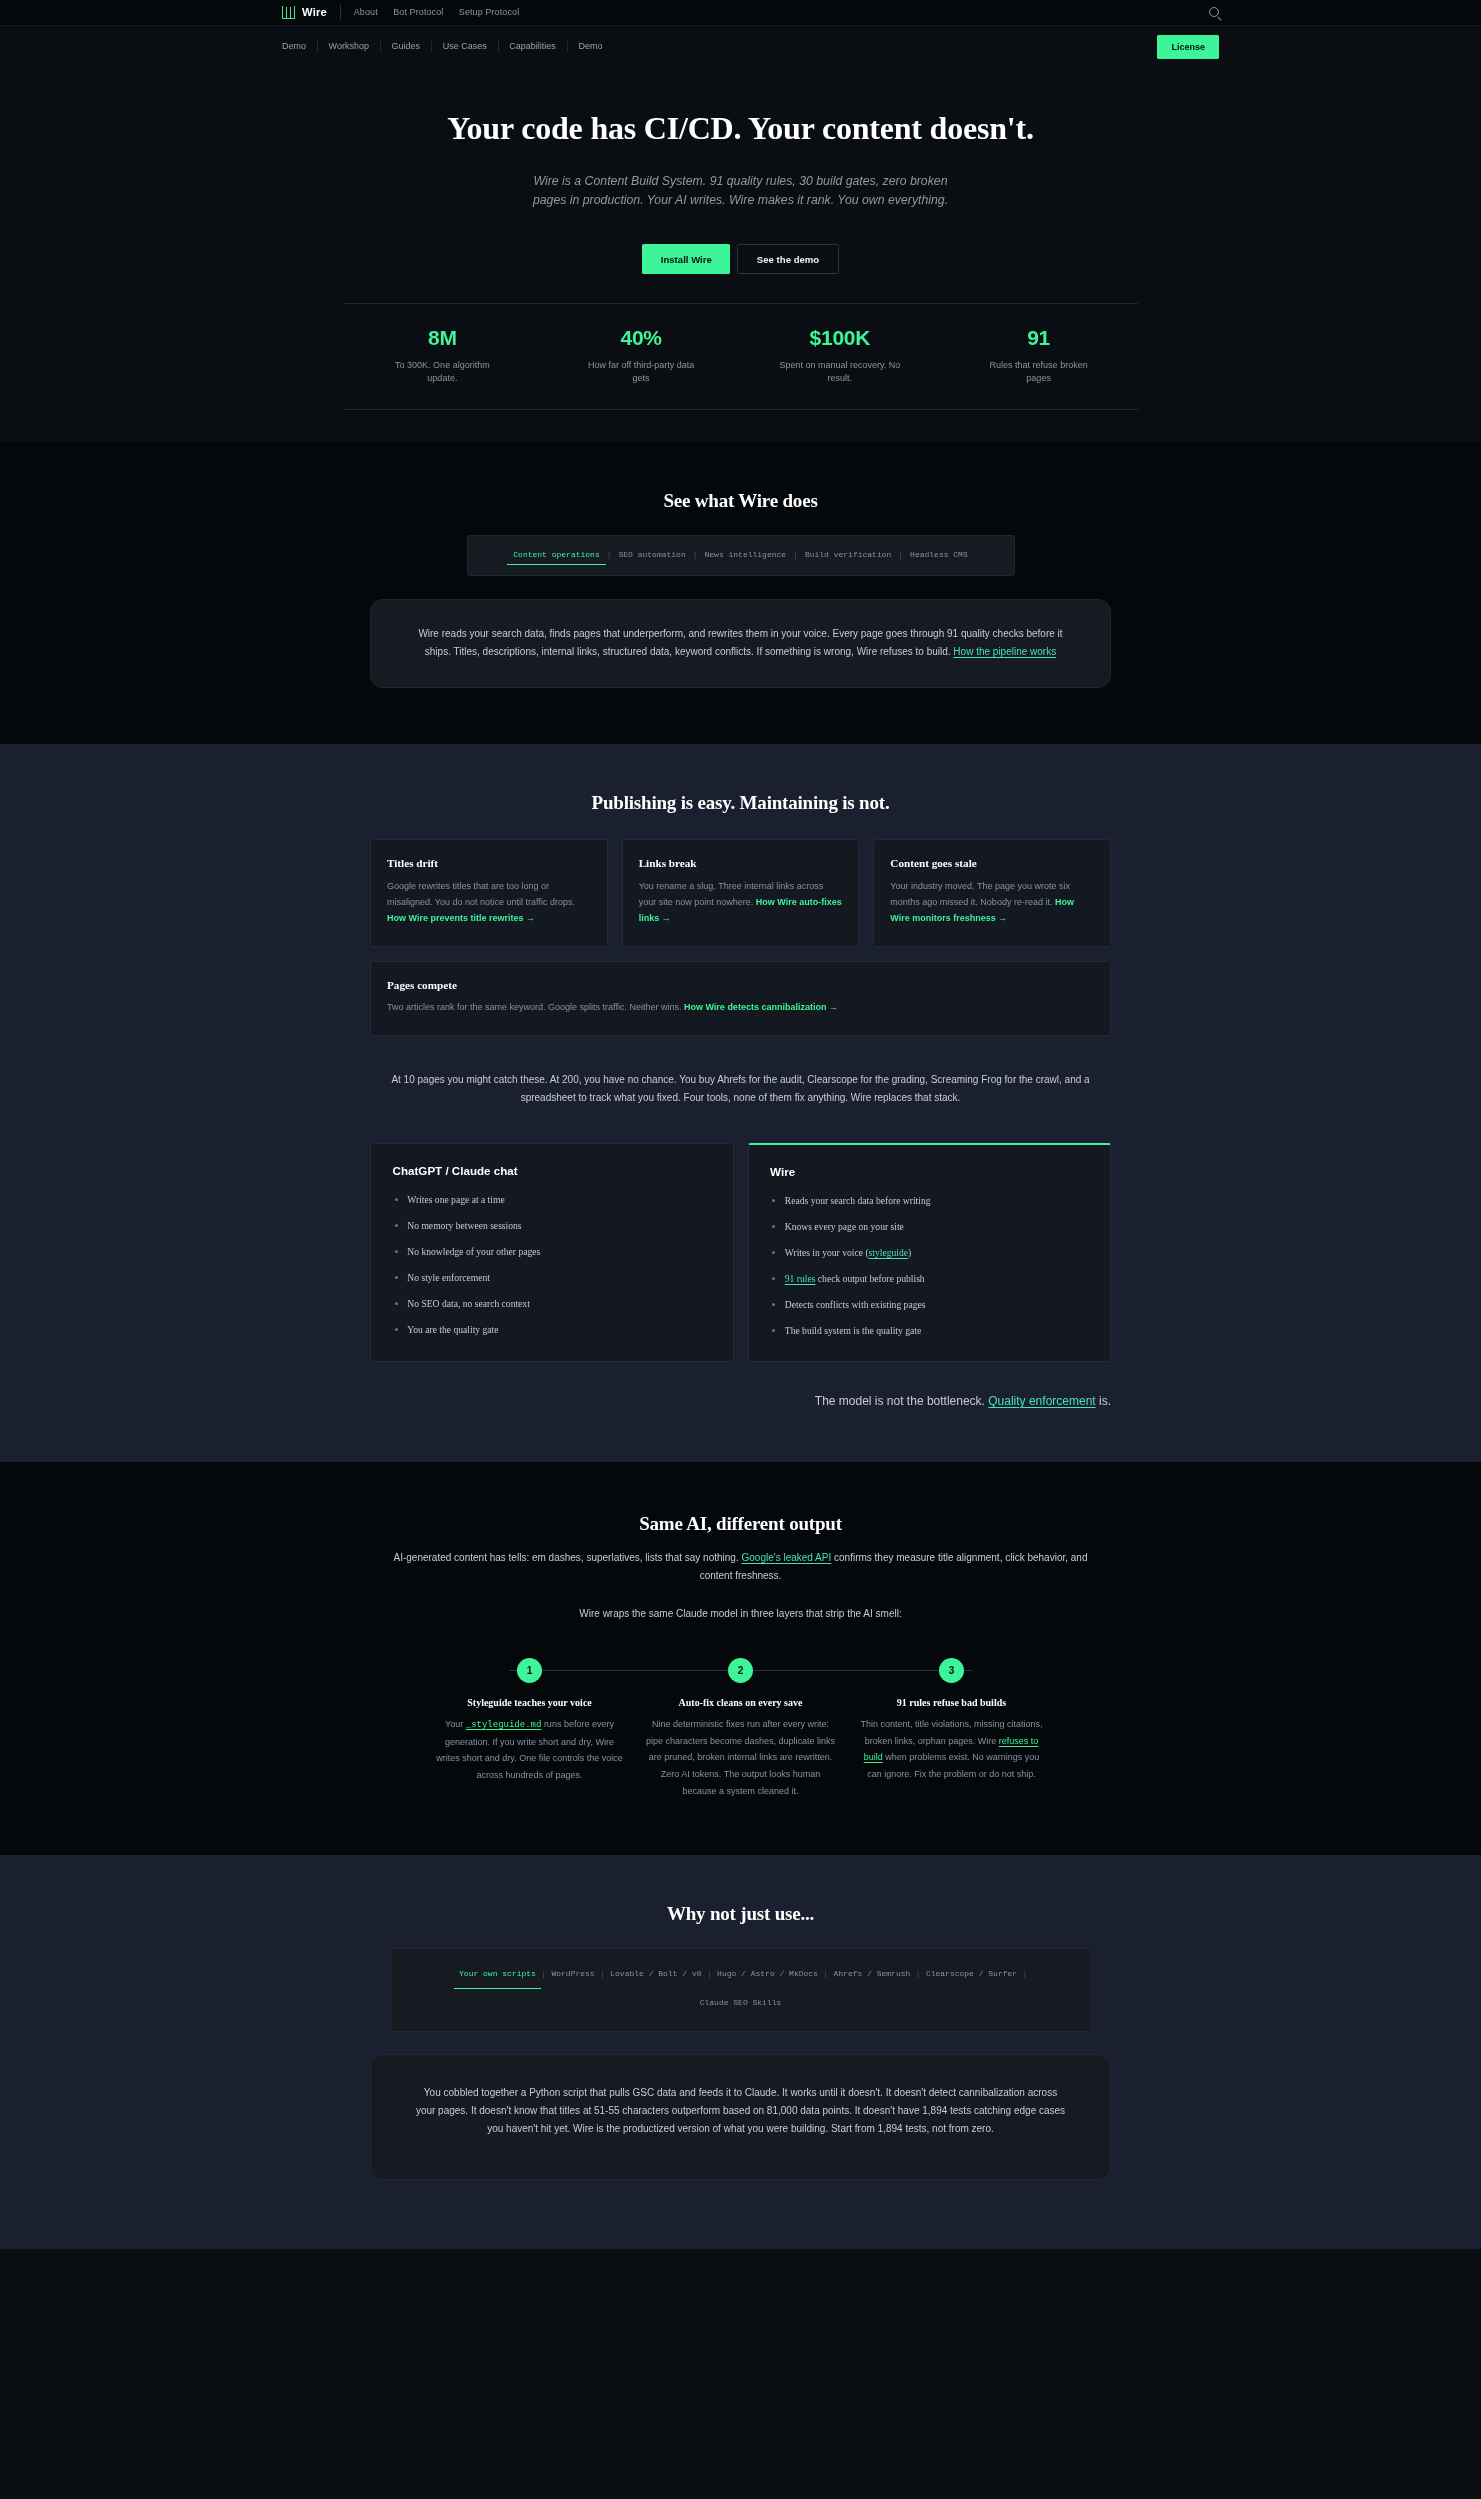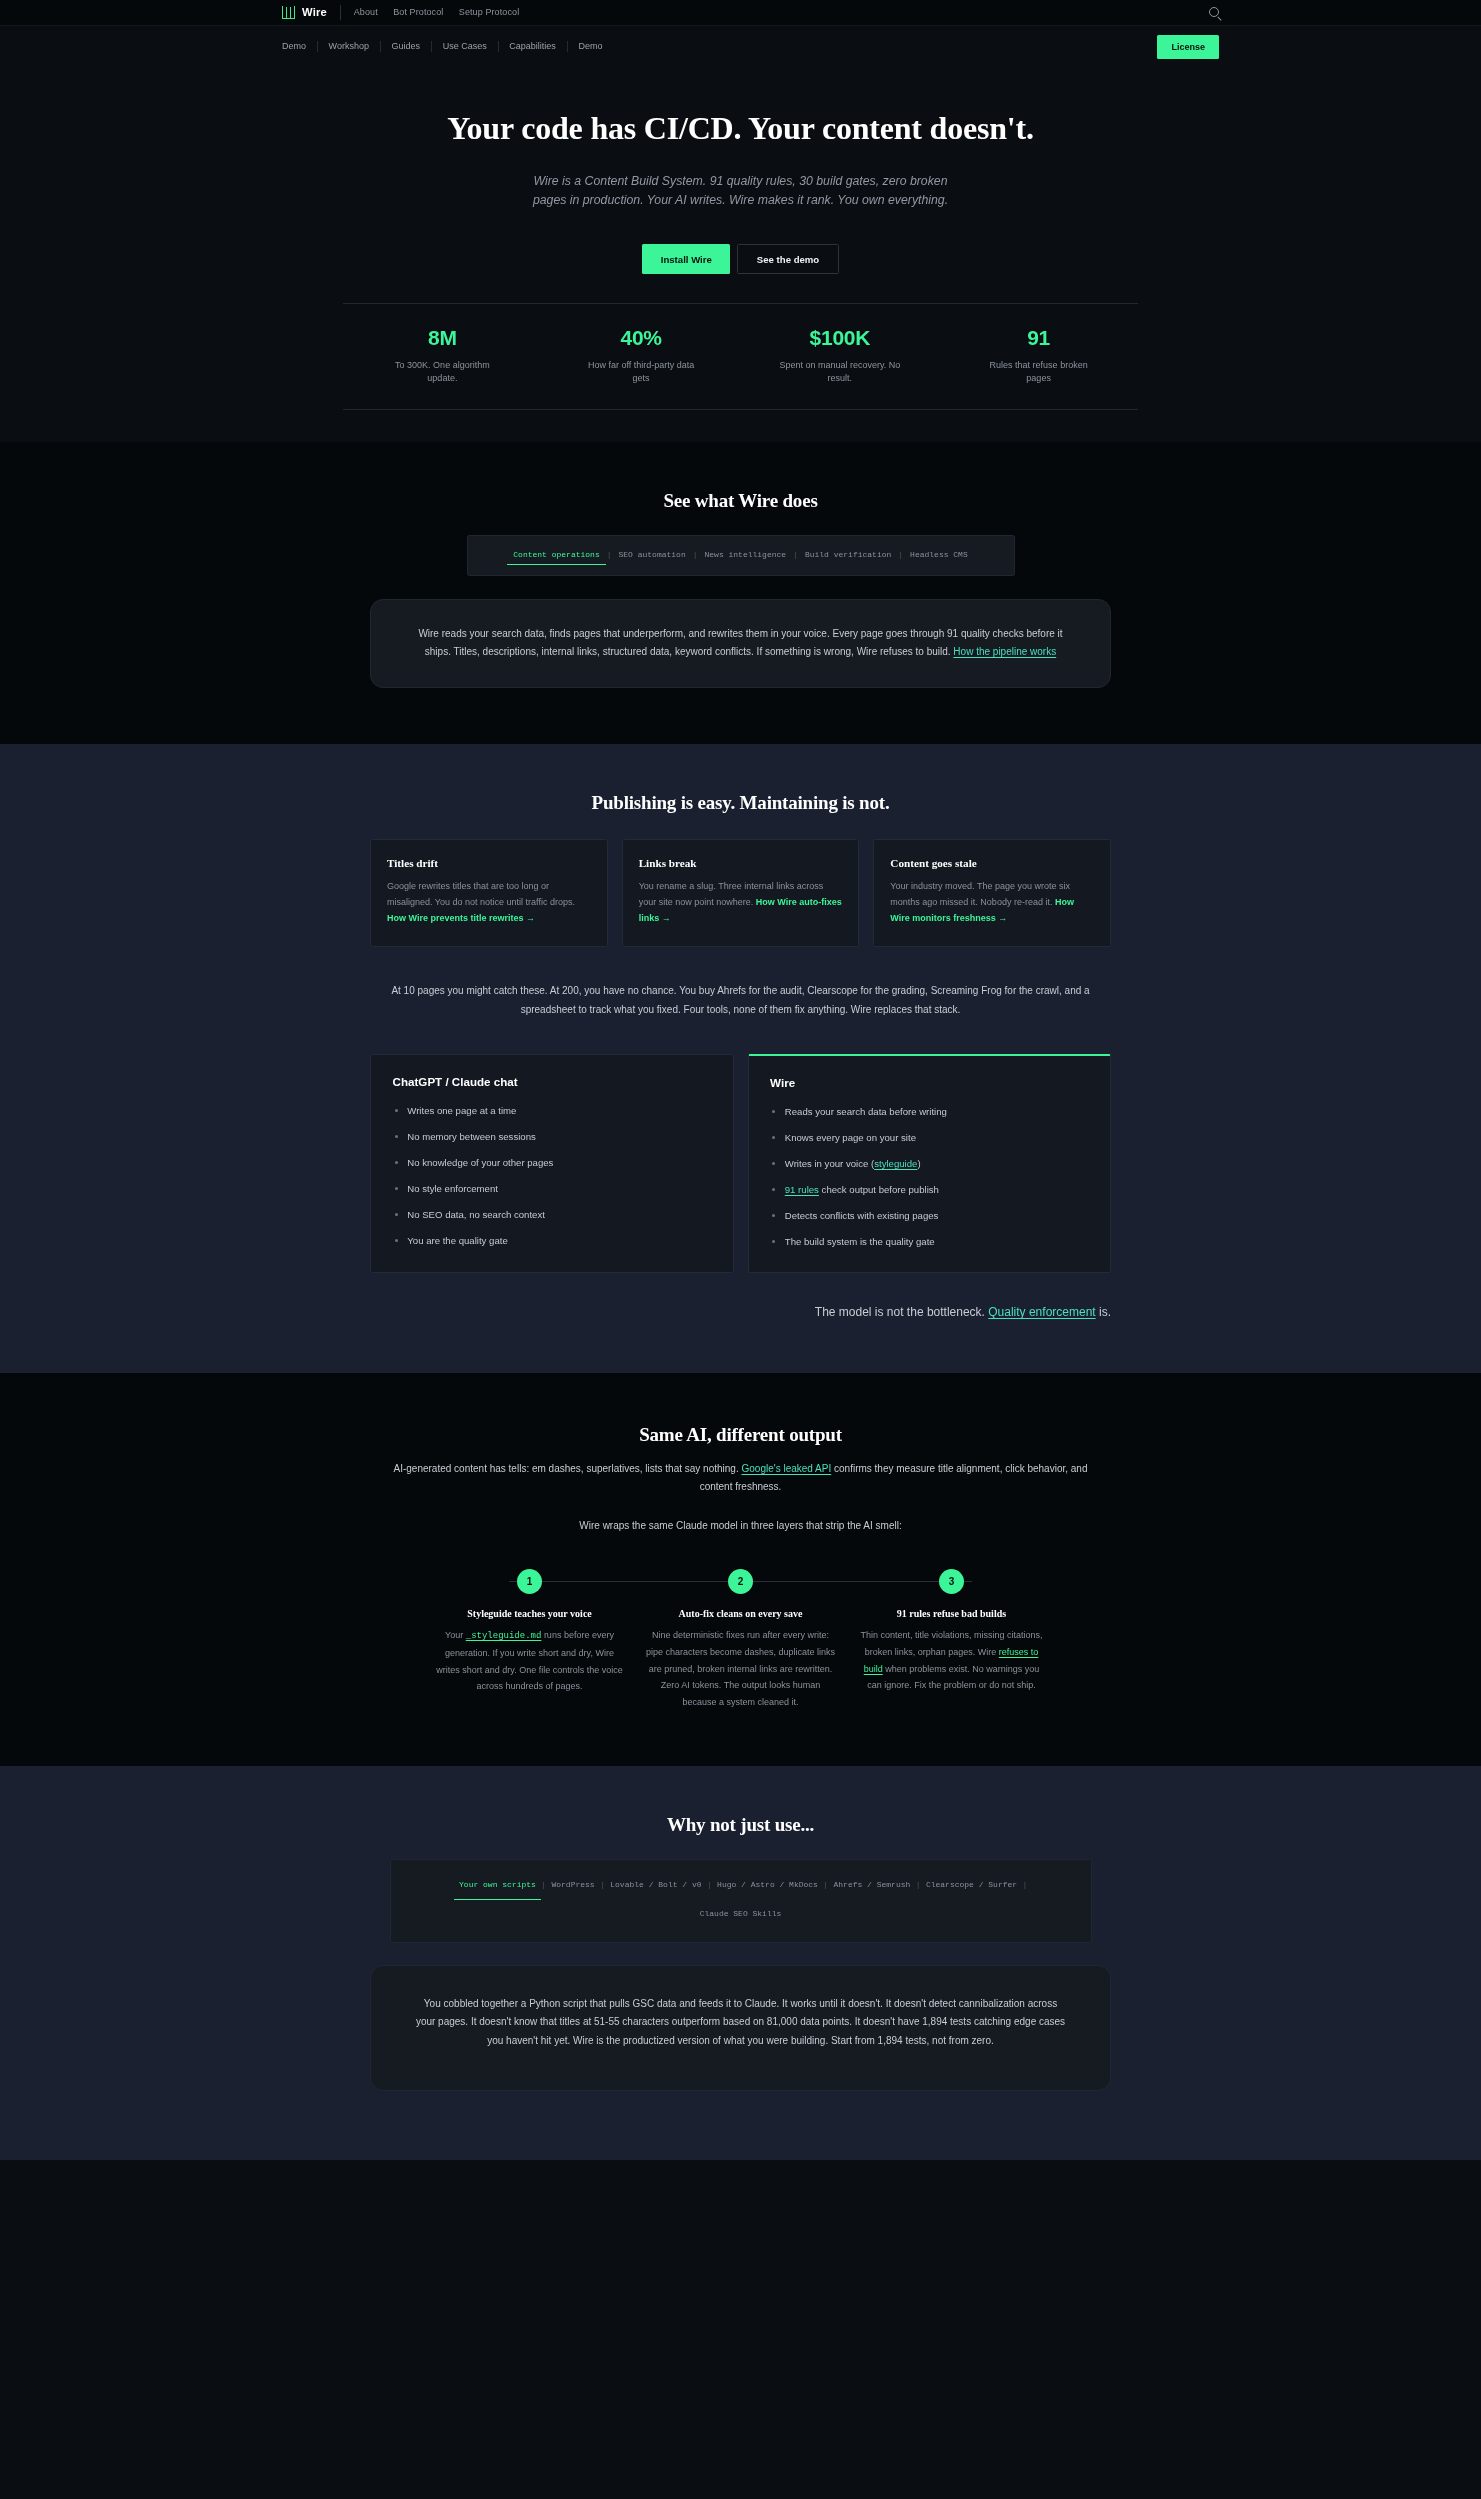--- a/index.html
+++ b/index.html
@@ -235,21 +235,21 @@
     display: grid; grid-template-columns: 1fr 1fr; gap: 14px;
   }
   .compare-col {
     background: #131821;
     border: 0.8px solid #242b37;
     border-radius: 2.3px;
     padding: 20px 21.6px 23px;
   }
   .compare-col.highlight { border-top: 2.3px solid #3df599; }
   .compare-col h3 { color: #ffffff; font-size: 11.6px; font-weight: 700; margin-bottom: 16px; }
-  .compare-col ul { list-style: none; }
+  .compare-col ul { list-style: none; font-family: Liberation Serif, serif; }
   .compare-col li {
     color: #c6cbd2; font-size: 9.6px; line-height: 1.5;
     padding: 0 0 0 14.7px; margin-bottom: 11.6px; position: relative;
   }
   .compare-col li::before {
     content: ""; position: absolute; left: 2.3px; top: 5.4px;
     width: 3.1px; height: 3.1px; border-radius: 50%; background: #6c737d;
   }
   .compare-col li:last-child { margin-bottom: 0; }
 
@@ -395,20 +395,24 @@
       <div class="card">
         <h3 class="serif">Links break</h3>
         <p><span>You rename a slug. Three internal links across your site now point nowhere. </span><a href="#" class="cta" style="text-decoration:none">How Wire auto-fixes links →</a></p>
       </div>
       <div class="card">
         <h3 class="serif">Content goes stale</h3>
         <p><span>Your industry moved. The page you wrote six months ago missed it. Nobody re-read it. </span><a href="#" class="cta" style="text-decoration:none">How Wire monitors freshness →</a></p>
       </div>
     </div>
 
+    <div class="card-wide">
+      <h3 class="serif">Pages compete</h3>
+      <p><span>Two articles rank for the same keyword. Google splits traffic. Neither wins. </span><a href="#" class="cta" style="text-decoration:none">How Wire detects cannibalization →</a></p>
+    </div>
 
     <p class="para-center">At 10 pages you might catch these. At 200, you have no chance. You buy Ahrefs for the audit, Clearscope for the grading, Screaming Frog for the crawl, and a spreadsheet to track what you fixed. Four tools, none of them fix anything. Wire replaces that stack.</p>
 
     <div class="compare">
       <div class="compare-col">
         <h3>ChatGPT / Claude chat</h3>
         <ul>
           <li>Writes one page at a time</li>
           <li>No memory between sessions</li>
           <li>No knowledge of your other pages</li>

